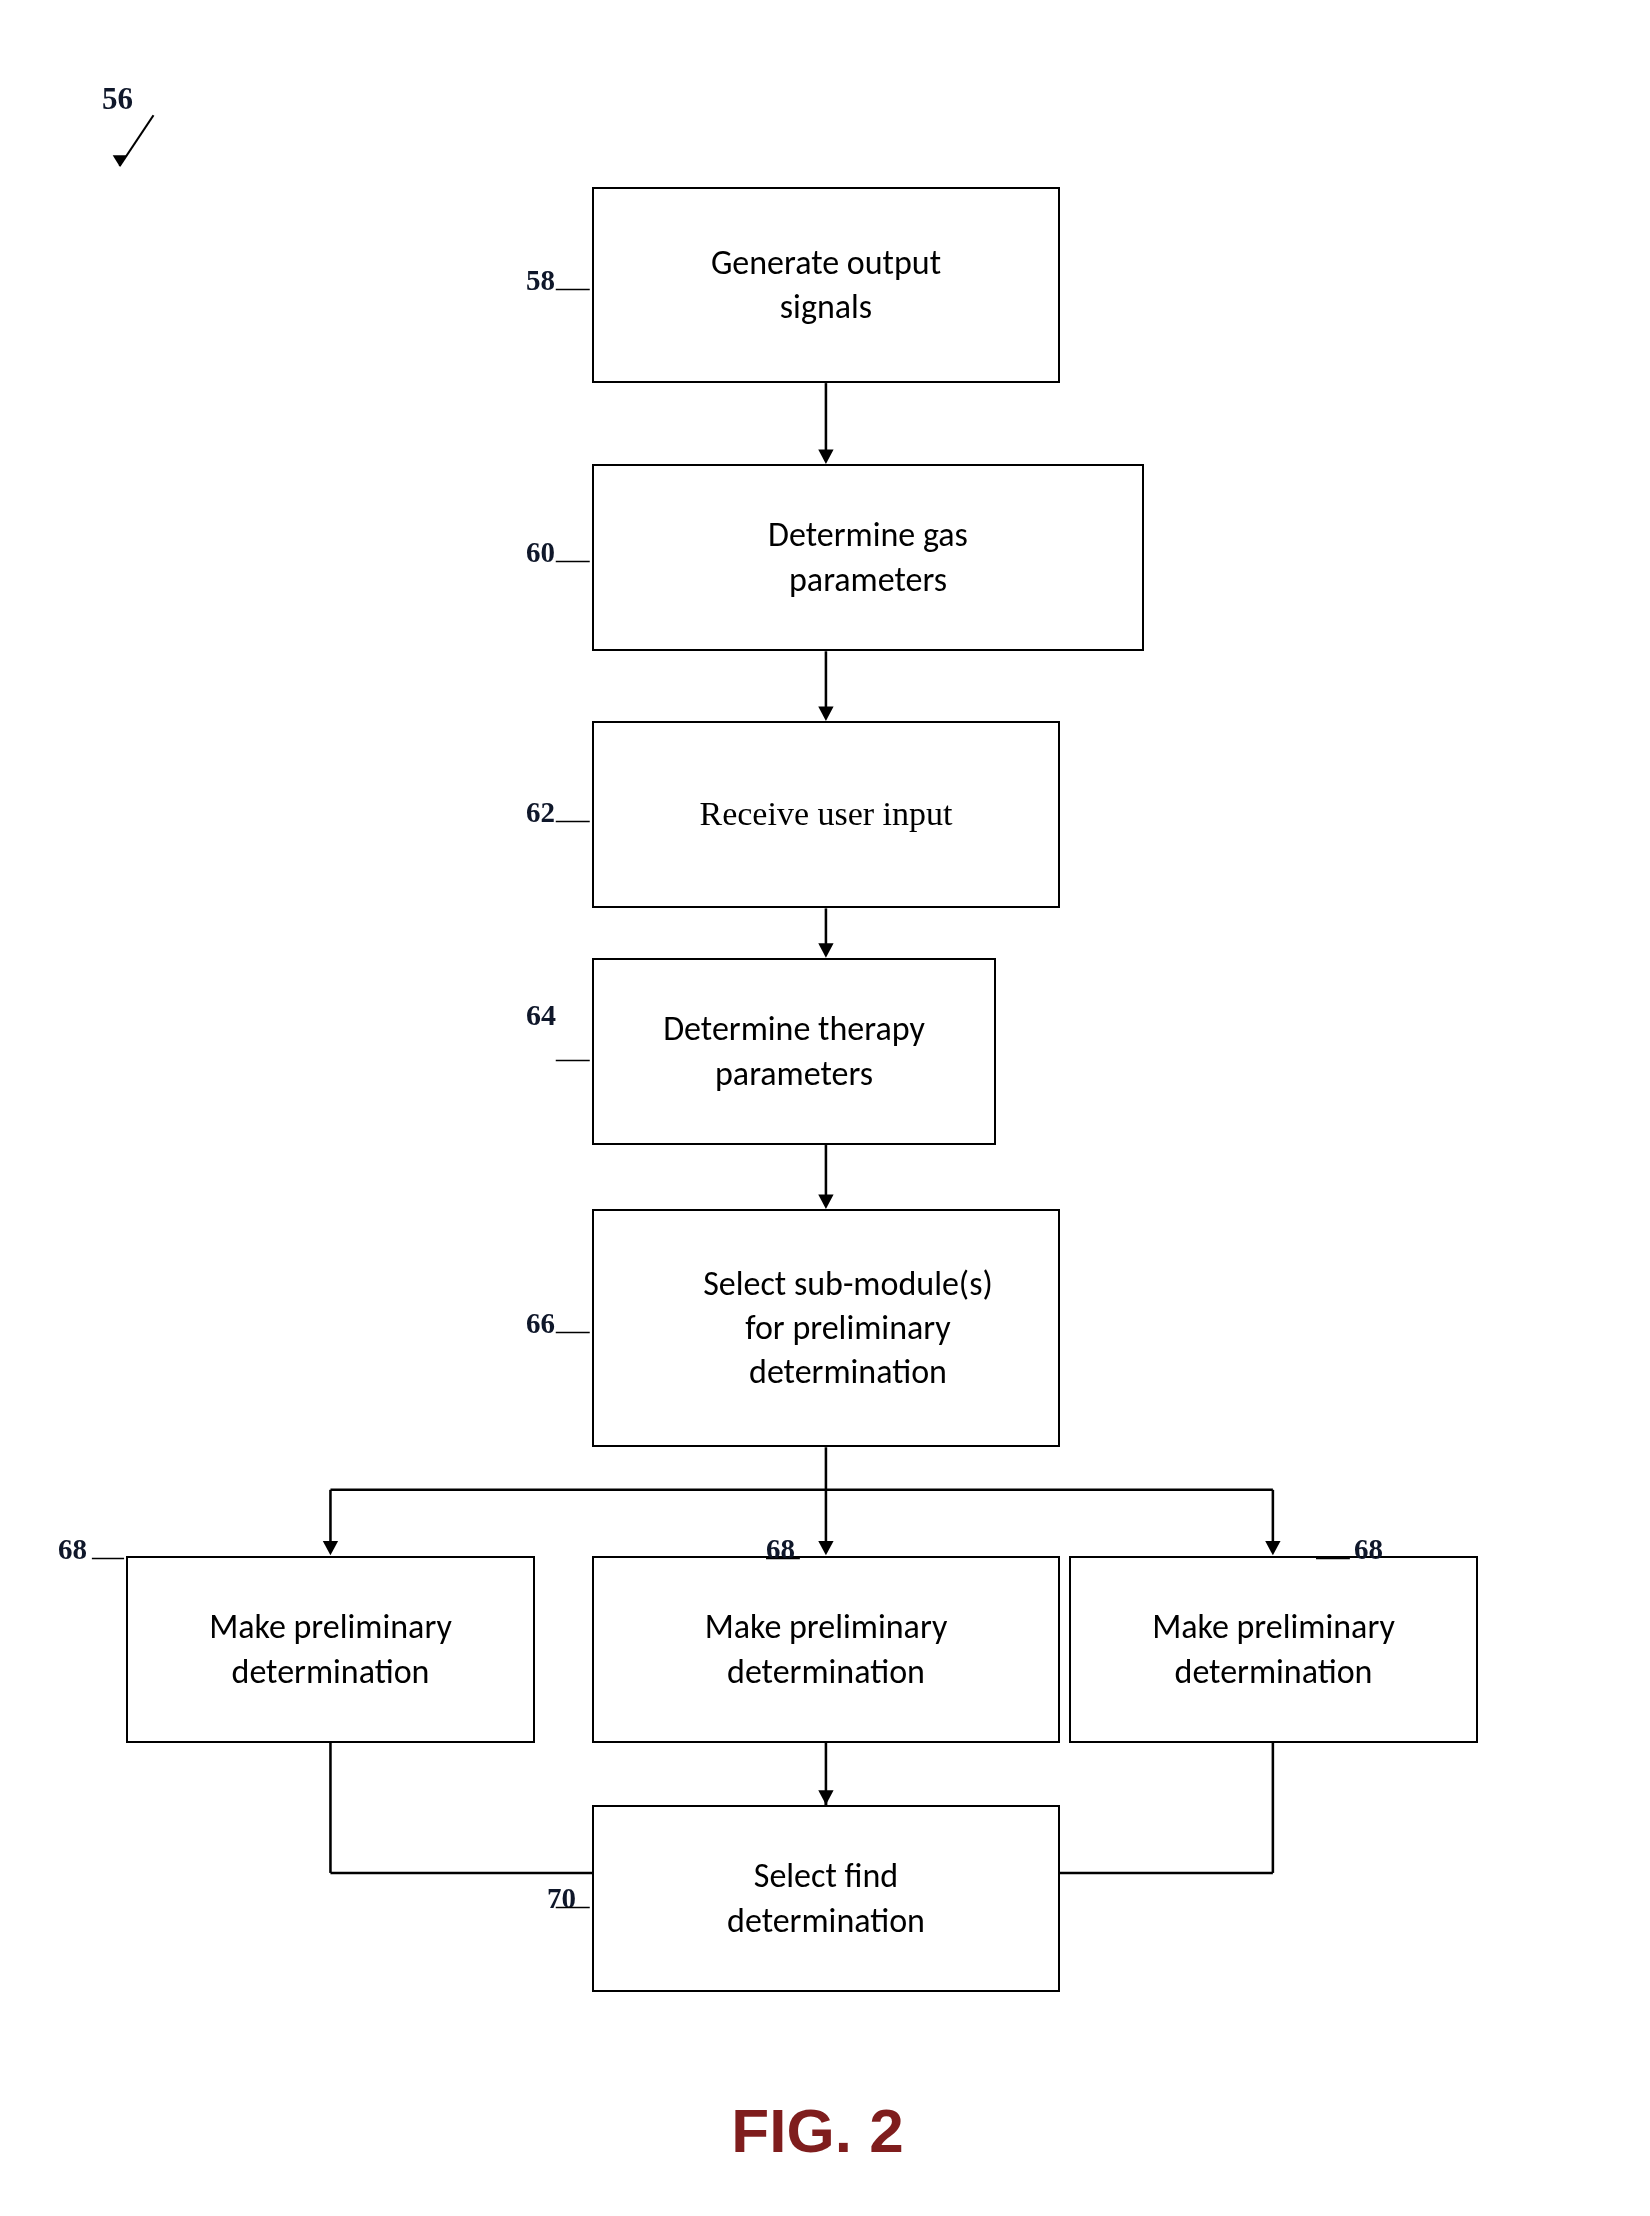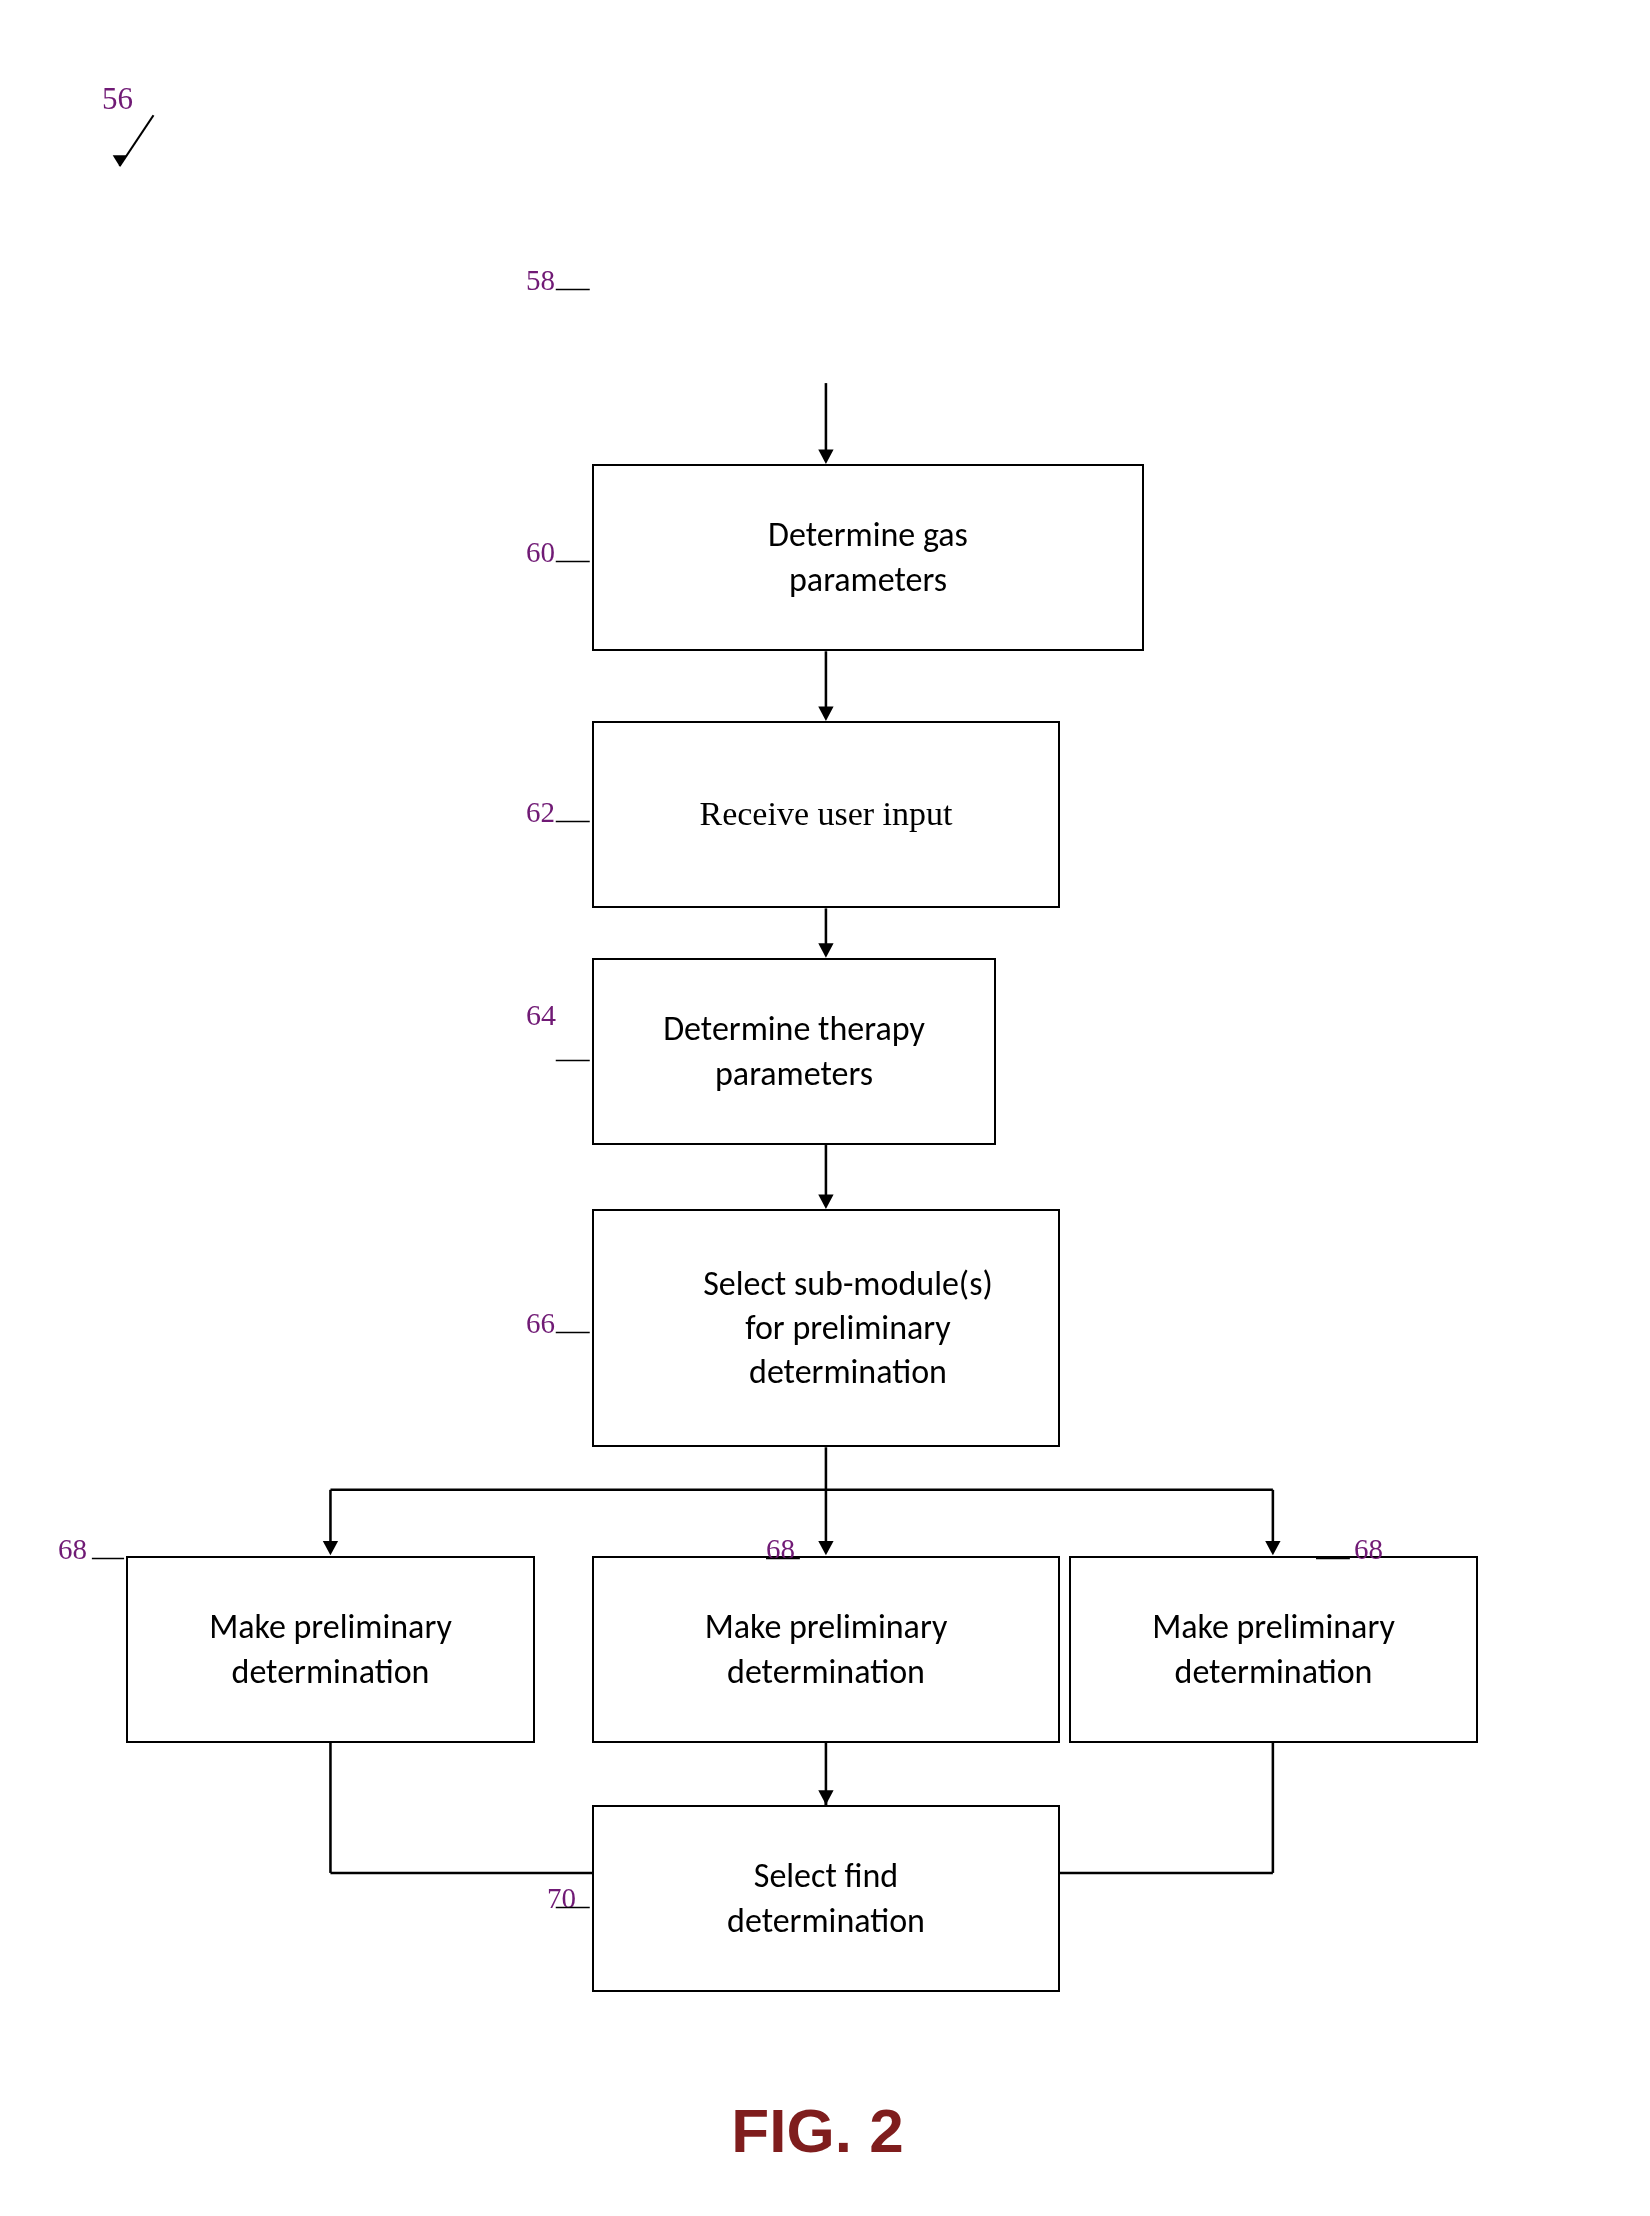--- a/index.html
+++ b/index.html
@@ -16,22 +16,22 @@
       position: absolute;
       top: 0;
       left: 0;
       width: 1651px;
       height: 2216px;
     }
 
     .ref-label {
       position: absolute;
       font-size: 31px;
-      font-weight: normal;
-      color: #701a75;
+      font-weight: bold;
+      color: #0f172a;
     }
 
     .flow-box {
       position: absolute;
       border: 2.6px solid #000;
       background: #fff;
       display: flex;
       align-items: center;
       justify-content: center;
       text-align: center;
@@ -104,20 +104,24 @@
 
     <line x1="970" y1="2047" x2="970" y2="2200" stroke="#000" stroke-width="3"></line>
 
     <line x1="1495" y1="2047" x2="1495" y2="2200" stroke="#000" stroke-width="3"></line>
     <line x1="1495" y1="2200" x2="970" y2="2200" stroke="#000" stroke-width="3"></line>
 
     <line x1="970" y1="2200" x2="970" y2="2115" stroke="#000" stroke-width="3"></line>
     <polygon points="970,2120 961,2103 979,2103" fill="#000"></polygon>
   </svg>
 
+  <div class="flow-box" style="left: 592px; top: 187px; width: 468px; height: 196px;">
+    <span style="white-space: pre-line;">Generate output
+signals</span>
+  </div>
   <div class="ref-label" style="left: 526px; top: 264px; font-size: 29px;">58</div>
   <svg style="position:absolute; left:526px; top:281px; width:68px; height:17px;" viewBox="0 0 80 20" width="68" height="17">
     <line x1="35" y1="10" x2="75" y2="10" stroke="#000" stroke-width="2"></line>
   </svg>
 
   <div class="flow-box" style="left: 592px; top: 464px; width: 552px; height: 187px;">
     <span style="white-space: pre-line;">Determine gas
 parameters</span>
   </div>
   <div class="ref-label" style="left: 526px; top: 536px; font-size: 29px;">60</div>

